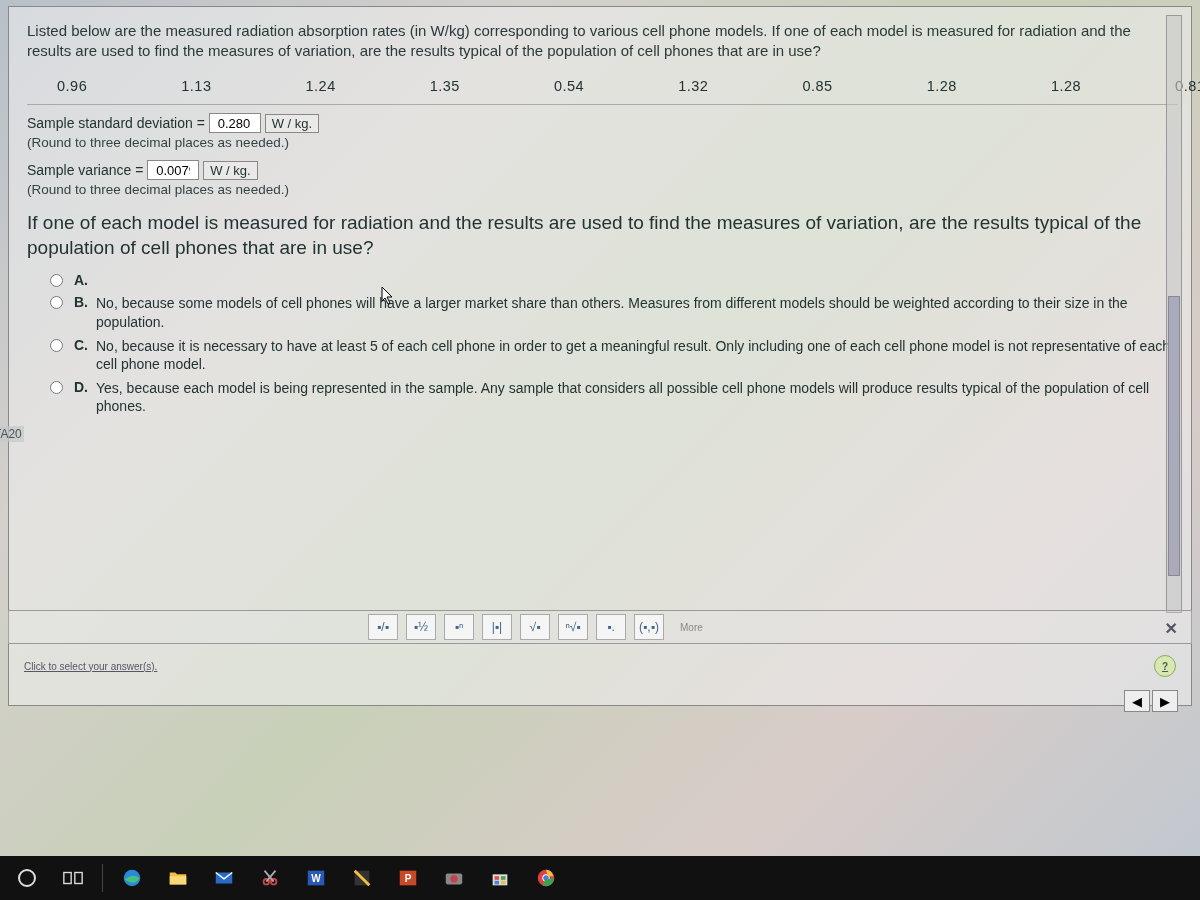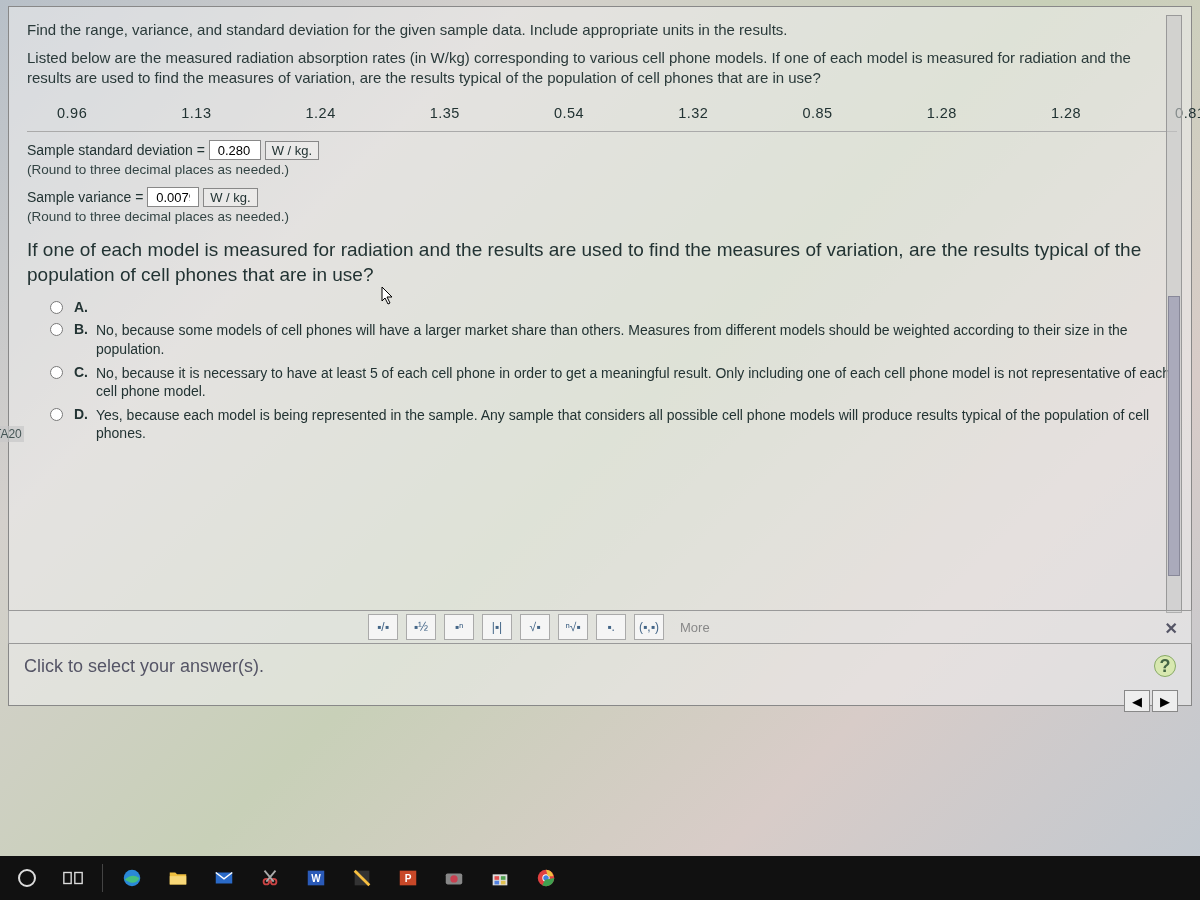--- a/index.html
+++ b/index.html
@@ -103,38 +103,39 @@
   .math-btn {
     width: 30px; height: 26px;
     border: 1px solid #aaa;
     background: #f5f5f5;
     display: flex; align-items: center; justify-content: center;
     font-size: 12px; color: #468;
     cursor: pointer;
   }
   .math-more {
     border: none; background: none;
-    color: #888; font-size: 13px;
+    color: #888; font-size: 10px;
     padding: 0 8px; cursor: pointer;
   }
   .math-close {
     position: absolute; right: 14px; top: 8px;
     font-size: 16px; color: #556; font-weight: bold;
     cursor: pointer;
   }
   .footer-bar {
     position: absolute;
     left: 8px; right: 8px;
     top: 646px;
     height: 40px;
     display: flex;
     align-items: center;
     padding: 0 16px;
-    font-size: 18px;
+    font-size: 10px;
     color: #556;
+    text-decoration: underline;
   }
   .help-badge {
     margin-left: auto;
     width: 22px; height: 22px;
     border-radius: 50%;
     background: #d8e8b0;
     border: 1px solid #8a6;
     display: flex; align-items: center; justify-content: center;
     font-weight: bold; color: #464;
     cursor: pointer;
@@ -186,21 +187,20 @@
   .tb-cortana { border: 2px solid #ddd; border-radius: 50%; width: 18px; height: 18px; }
   .tb-sep { width: 1px; height: 28px; background: #444; margin: 0 4px; }
 </style>
 </head>
 <body>
 
 <div class="screen">
 
   <div class="question-panel">
 
-    <div class="q-instruction">Find the range, variance, and standard deviation for the given sample data. Include appropriate units in the results.</div>
     <div class="q-context">Listed below are the measured radiation absorption rates (in W/kg) corresponding to various cell phone models. If one of each model is measured for radiation and the results are used to find the measures of variation, are the results typical of the population of cell phones that are in use?</div>
 
     <div class="data-row">
       <span>0.96</span>
       <span>1.13</span>
       <span>1.24</span>
       <span>1.35</span>
       <span>0.54</span>
       <span>1.32</span>
       <span>0.85</span>

